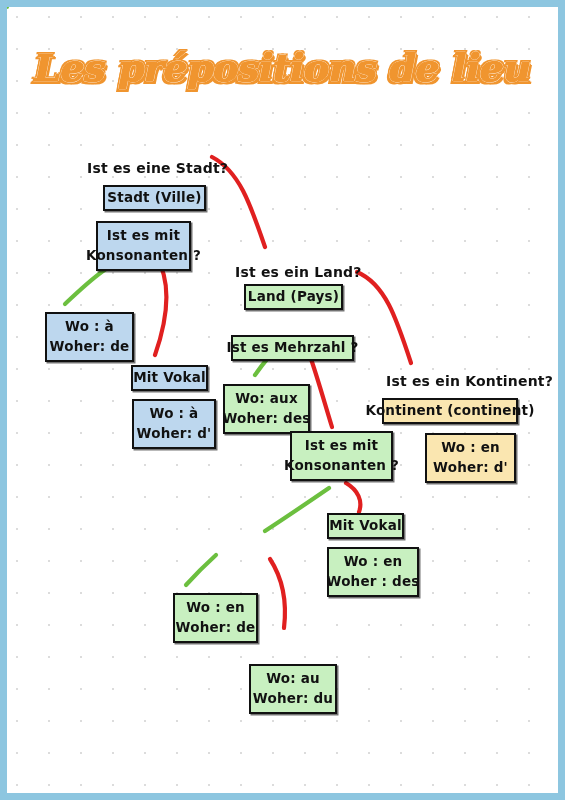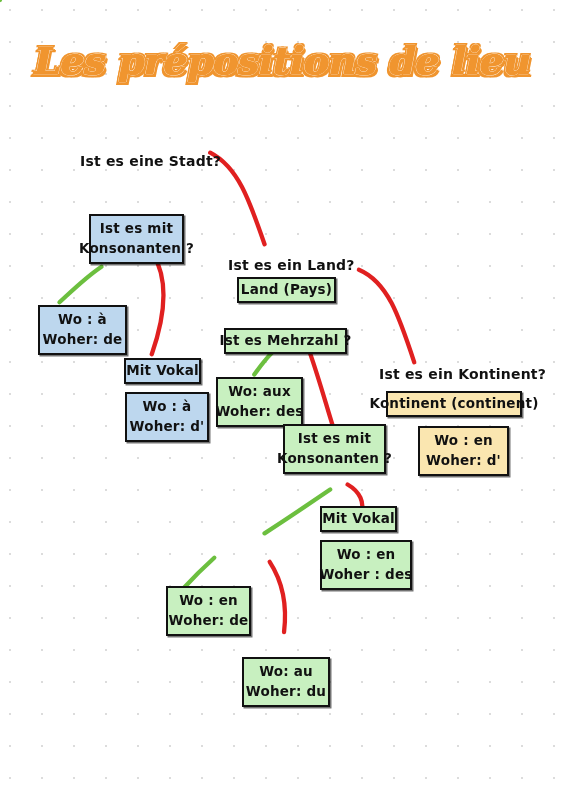--- a/index.html
+++ b/index.html
@@ -14,20 +14,21 @@
     font-family: "DejaVu Sans", sans-serif;
   }
 
   
   #page {
     position: relative;
     width: 565px;
     height: 800px;
     box-sizing: border-box;
     background: #8dc6e0;
+    padding: 7px;
   }
   #sheet {
     position: relative;
     width: 100%;
     height: 100%;
     box-sizing: border-box;
     background-color: #ffffff;
     background-image:
       radial-gradient(circle at 1px 1px, #dcdcdc 1.1px, transparent 1.3px);
     background-size: 32px 32px;
@@ -142,20 +143,23 @@
 
       <path class="edge-no" d="M 179,578 C 188,568 198,558 209,548"></path>
 
       <path class="edge-yes" d="M 263,552 C 276,572 280,596 277,621"></path>
     </svg>
 
     <div class="label" style="left:80px; top:153px;">Ist es eine  Stadt?</div>
     <div class="label" style="left:228px; top:257px;">Ist es ein Land?</div>
     <div class="label" style="left:379px; top:366px;">Ist es ein  Kontinent?</div>
 
+    <div class="node fill-blue" style="left:96px; top:178px; width:103px; height:26px;">
+      <span class="line1">Stadt (Ville)</span>
+    </div>
 
     <div class="node fill-blue" style="left:89px; top:214px; width:95px; height:50px;">
       <span class="line1">Ist es  mit</span>
       <span class="line2">Konsonanten ?</span>
     </div>
 
     <div class="node fill-blue" style="left:38px; top:305px; width:89px; height:50px;">
       <span class="line1">Wo : à</span>
       <span class="line2">Woher: de</span>
     </div>
@@ -201,21 +205,21 @@
       <span class="line1">Wo : en</span>
       <span class="line2">Woher: de</span>
     </div>
 
 
     <div class="node fill-green" style="left:242px; top:657px; width:88px; height:50px;">
       <span class="line1">Wo: au</span>
       <span class="line2">Woher: du</span>
     </div>
 
-    <div class="node fill-tan" style="left:386px; top:391px; width:136px; height:26px;align-items:center;">
+    <div class="node fill-tan" style="left:375px; top:391px; width:136px; height:26px;align-items:center;">
       <span class="line1">Kontinent (continent)</span>
     </div>
 
     <div class="node fill-tan" style="left:418px; top:426px; width:91px; height:50px;">
       <span class="line1">Wo : en</span>
       <span class="line2">Woher:  d'</span>
     </div>
 
   </div>
 </div>

